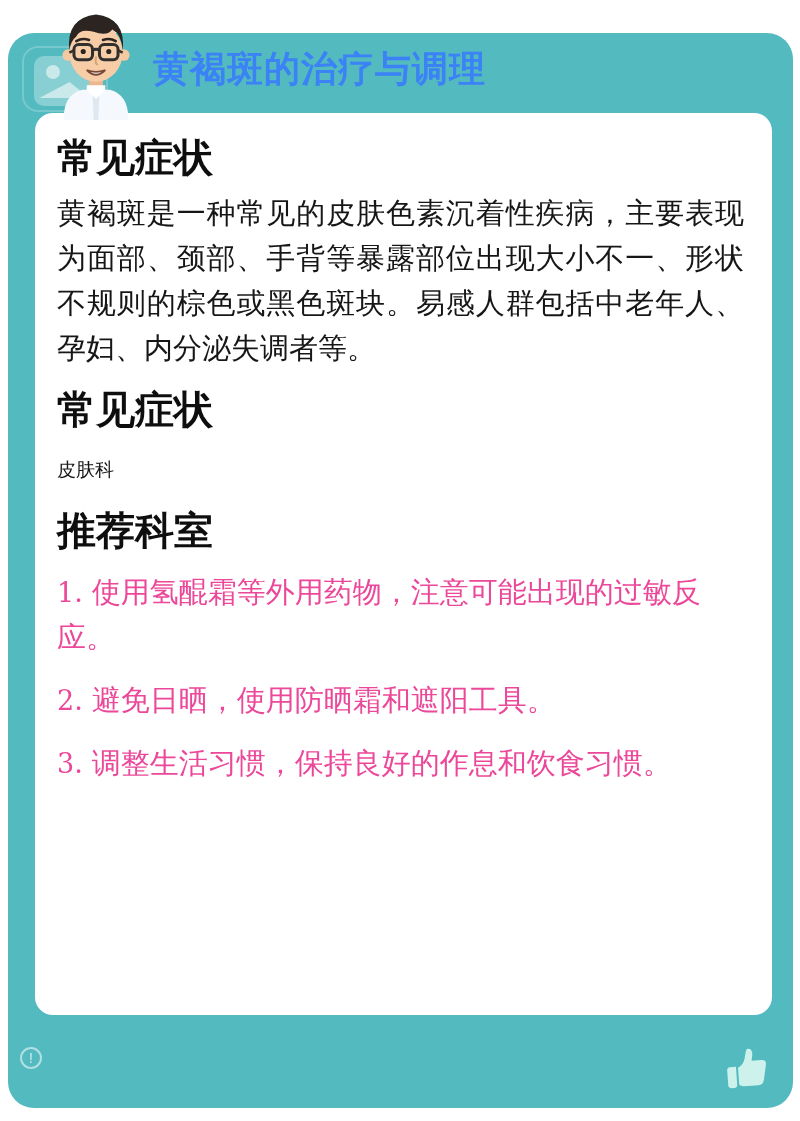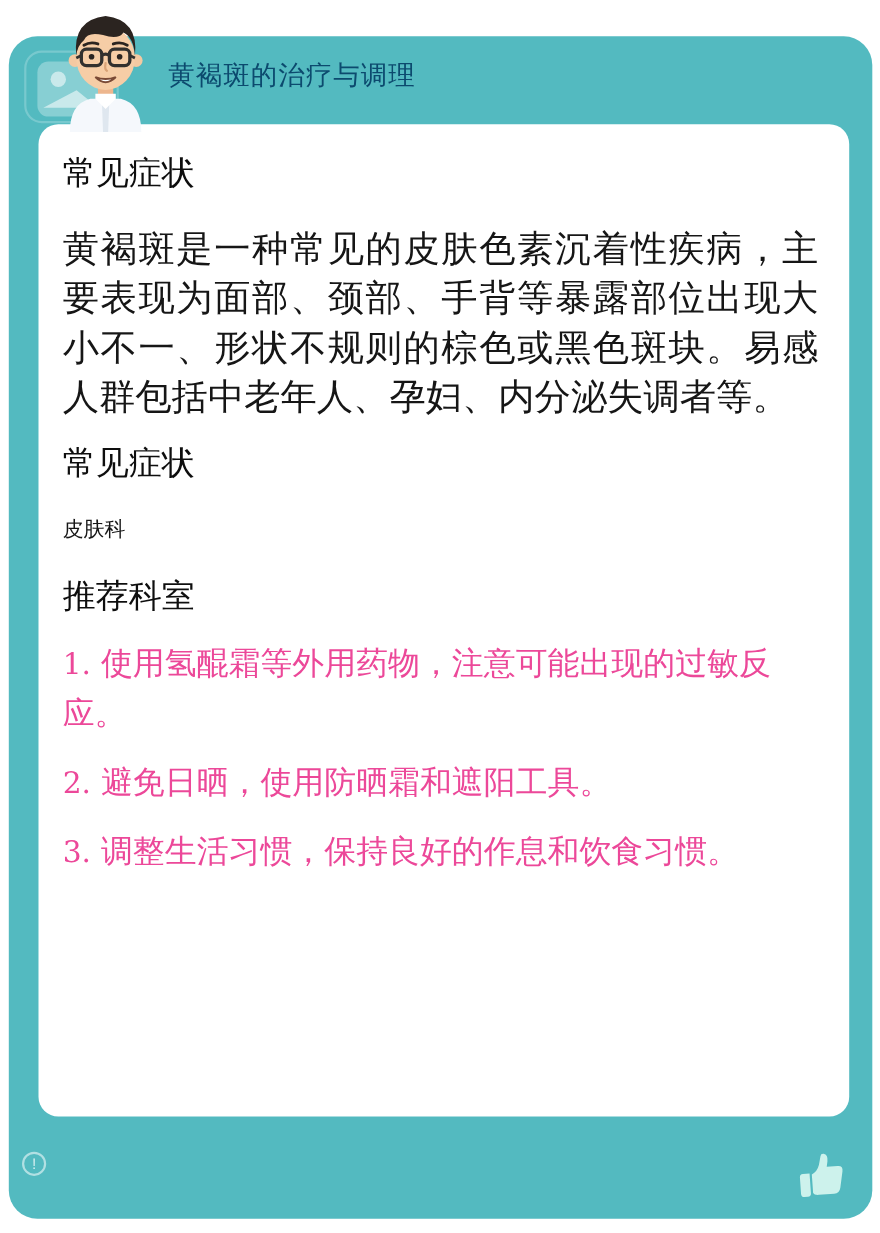--- a/index.html
+++ b/index.html
@@ -53,51 +53,51 @@
   }
   .avatar {
     position: absolute;
     left: 38px; top: 4px;
     width: 116px; height: 116px;
     z-index: 4;
   }
   .title {
     position: absolute;
     left: 153px; top: 50px;
-    font-size: 24px;
+    font-size: 36px;
     line-height: 38px;
-    font-weight: 400;
-    color: #0c4a6e;
+    font-weight: 700;
+    color: #3b82f6;
     letter-spacing: 1px;
     z-index: 3;
     white-space: nowrap;
   }
   .card {
     position: absolute;
     left: 35px; top: 113px;
     width: 737px; height: 902px;
     background: #ffffff;
     border-radius: 18px;
     z-index: 3;
     padding: 26px 28px 0 22px;
     overflow: hidden;
     color: #141414;
   }
   .card h2 {
-    font-size: 30px;
+    font-size: 39px;
     line-height: 38px;
-    font-weight: 400;
+    font-weight: 700;
     color: #0e0e0e;
     margin-top: 20px;
   }
   .card h2.first { margin-top: 0; }
   .card p.body {
-    font-size: 33px;
+    font-size: 29px;
     line-height: 45px;
-    margin-top: 26px;
+    margin-top: 14px;
     color: #161616;
     text-align: justify;
   }
   .card p.single {
     font-size: 19px;
     line-height: 45px;
     margin-top: 18px;
     color: #161616;
   }
   .items { margin-top: 20px; }

